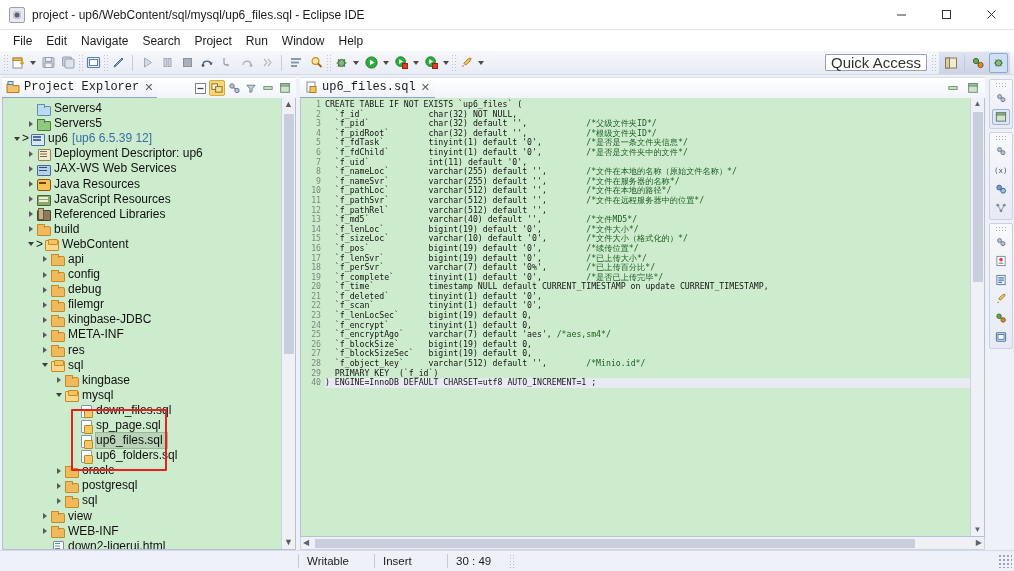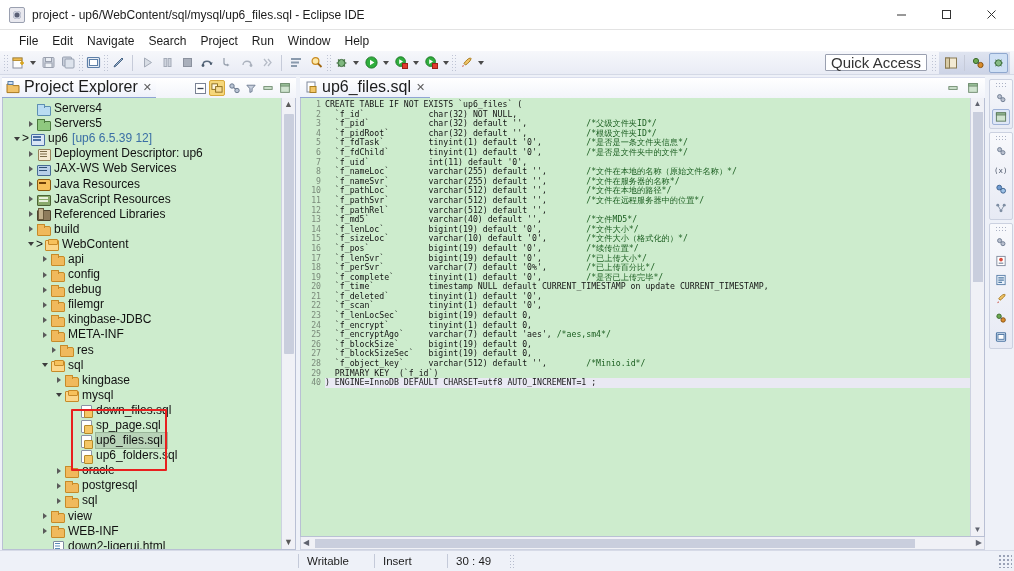--- a/index.html
+++ b/index.html
@@ -64,21 +64,21 @@
     line-height: 1;
   }
   .win-btn svg { display: block; }
 
   
   .menubar {
     height: 21px;
     background: #ffffff;
     display: flex;
     align-items: center;
-    padding-left: 12px;
+    padding-left: 6px;
     flex: 0 0 21px;
   }
   .menu-item {
     padding: 2px 7px;
     font-size: 12px;
     color: #1c1c1c;
     white-space: nowrap;
   }
 
   
@@ -180,23 +180,24 @@
     border-bottom: 2px solid #8fa4d4;
     background: linear-gradient(to bottom,#ffffff,#eef1fa);
   }
   .view-tab-icon {
     width: 14px; height: 14px;
     margin-right: 4px;
     position: relative;
     flex: 0 0 14px;
   }
   .view-tab-label {
-    font-size: 16px;
+    font-size: 12px;
     color: #1c1c1c;
     white-space: nowrap;
+    font-family: Liberation Mono, monospace;
   }
   .view-tab-close {
     font-size: 11px;
     color: #5c5c5c;
     margin-left: 5px;
     line-height: 1;
   }
   .view-tb {
     margin-left: auto;
     display: flex;
@@ -992,21 +993,21 @@
             <div class="trow" style="padding-left: 36px;">
               <span class="arrow collapsed"></span>
               <span class="ticon ic-folder"></span>
               <span class="tlabel">kingbase-JDBC</span>
             </div>
             <div class="trow" style="padding-left: 36px;">
               <span class="arrow collapsed"></span>
               <span class="ticon ic-folder"></span>
               <span class="tlabel">META-INF</span>
             </div>
-            <div class="trow" style="padding-left: 36px; margin-left: 9px;">
+            <div class="trow" style="padding-left: 36px;">
               <span class="arrow collapsed"></span>
               <span class="ticon ic-folder"></span>
               <span class="tlabel">res</span>
             </div>
             <div class="trow" style="padding-left: 36px;">
               <span class="arrow expanded"></span>
               <span class="ticon ic-folder-open"></span>
               <span class="tlabel">sql</span>
             </div>
             <div class="trow" style="padding-left: 50px;">

